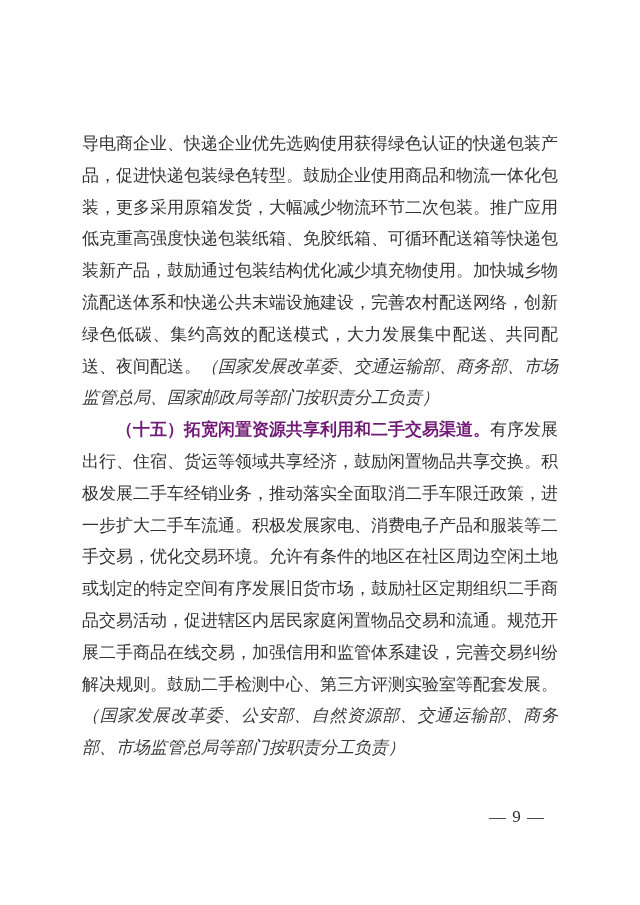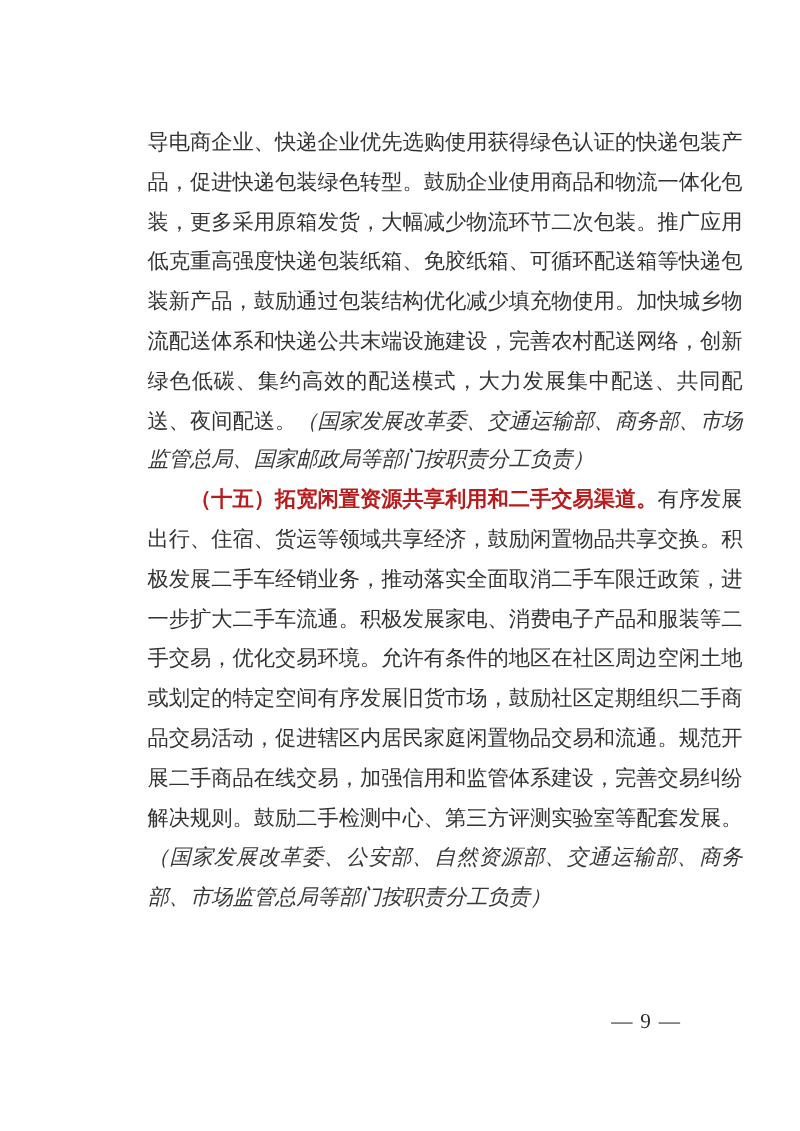--- a/index.html
+++ b/index.html
@@ -11,44 +11,43 @@
   .page {
     position: relative;
     width: 640px;
     height: 905px;
     background: #ffffff;
     overflow: hidden;
   }
   .doc-body {
     position: absolute;
     left: 82px;
-    top: 98px;
+    top: 128px;
     width: 476px;
     font-size: 17px;
     line-height: 31.8px;
     color: #333333;
     text-align: justify;
     text-justify: inter-character;
-    margin-left: 36px;
   }
   .para {
     margin: 0;
     padding: 0;
   }
   .para.indent {
     text-indent: 34px;
   }
   .seg-normal {
     font-weight: normal;
     font-style: normal;
   }
   .seg-bold {
     font-weight: bold;
     font-style: normal;
-    color: #b91c1c;
+    color: #701a75;
   }
   .seg-kaiti {
     font-style: italic;
     font-weight: normal;
     color: #383838;
   }
   .page-number {
     position: absolute;
     top: 804px;
     left: 457px;

